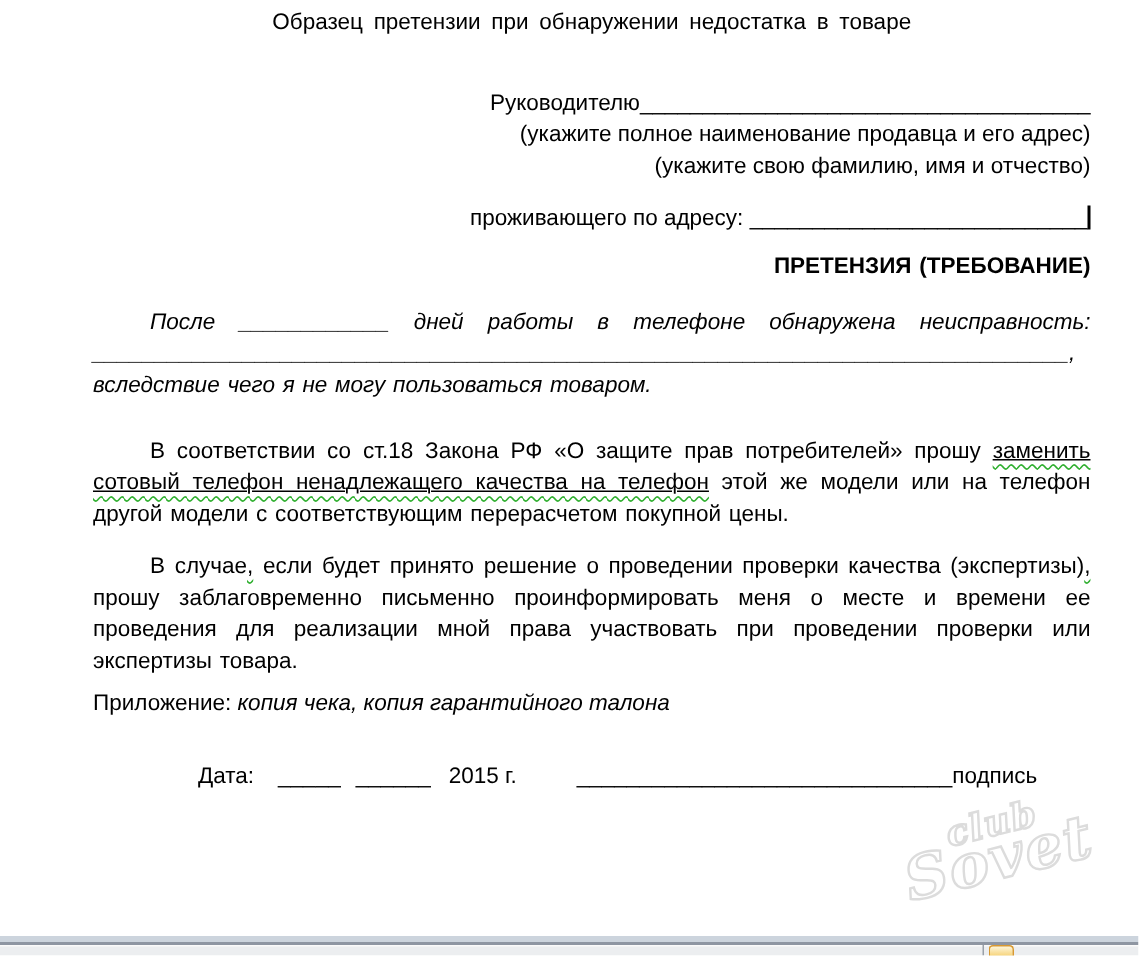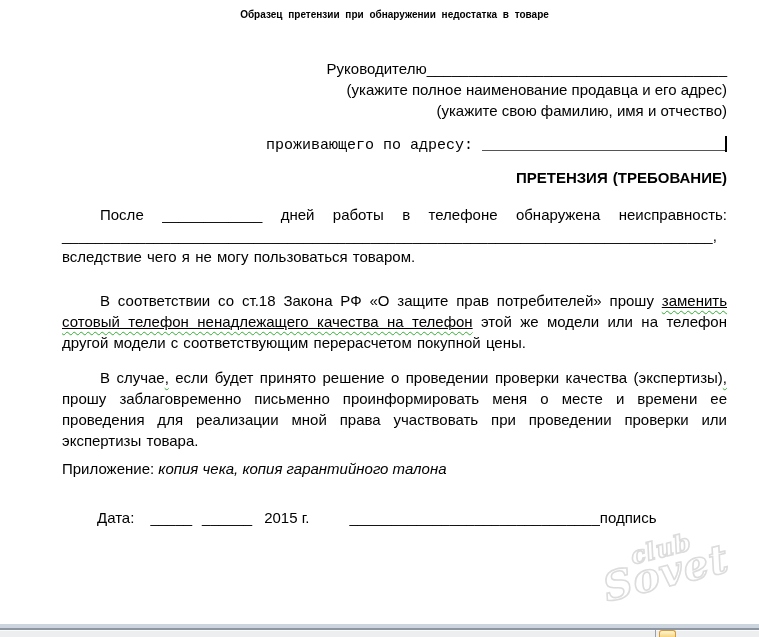--- a/index.html
+++ b/index.html
@@ -2,43 +2,43 @@
 <html><head>
 <meta charset="utf-8">
 <style>
   html,body{margin:0;padding:0;}
   .page{
     position:relative; width:759px; height:637px; background:#ffffff;
     font-family:"Liberation Sans", sans-serif; font-size:15px; line-height:21px;
     color:#000; overflow:hidden;
   }
   .content{position:absolute; left:62px; top:0; width:665px; z-index:2;}
-  .title{font-weight:bold; text-align:center; margin:4px 0 0; font-size:10px; word-spacing:3px;}
+  .title{font-weight:normal; text-align:center; margin:4px 0 0; font-size:15px; word-spacing:3px;}
   .addr{margin-top:33px; text-align:right;}
   .addr .line{white-space:nowrap;}
   .gap-from{margin-top:11px;}
-  .gap-addr{margin-top:14px;font-family:Liberation Mono, monospace;}
+  .gap-addr{margin-top:14px;}
   .heading{font-weight:bold; text-align:right; margin-top:11px; word-spacing:1px;}
   .para{margin:0; text-align:justify; text-indent:38px; word-spacing:1px;}
   .p1{margin-top:17px;}
-  .p2{margin-top:16px;}
+  .p2{margin-top:16px;font-style:italic;}
   .p3{margin-top:23px;}
   .p4{margin-top:14px;}
   .attach{margin:7px 0 0;}
   .italic{font-style:italic;}
   .grammar{
     text-decoration:underline; text-decoration-style:wavy;
     text-decoration-color:#2faf2f; text-decoration-thickness:1px;
     text-underline-offset:3px;
   }
   .u{text-decoration:underline; text-decoration-color:#000; text-decoration-thickness:1px;}
   .u .grammar{text-underline-offset:4px;}
   .cursor{display:inline-block; width:2px; height:16px; background:#000; vertical-align:-3px;}
   .footer{display:flex; align-items:baseline; margin-left:35px; margin-top:28px; white-space:nowrap;}
-  .footer .fdl{margin-right:16px;}
+  .footer .fdl{margin-right:16px;margin-left:35px;}
   .footer .fb1{margin-right:10px;}
   .footer .fb2{margin-right:12px;}
   .signwrap{margin-left:40px;}
   .watermark{
     position:absolute; left:600px; top:538px; z-index:1;
     transform:rotate(-14deg);
     font-family:"DejaVu Serif", serif; font-style:italic; font-weight:bold;
     color:#ffffff; -webkit-text-stroke:1.6px #dcdcdc; letter-spacing:1px;
   }
   .wm1{font-size:24px; margin-left:34px; line-height:22px;}

